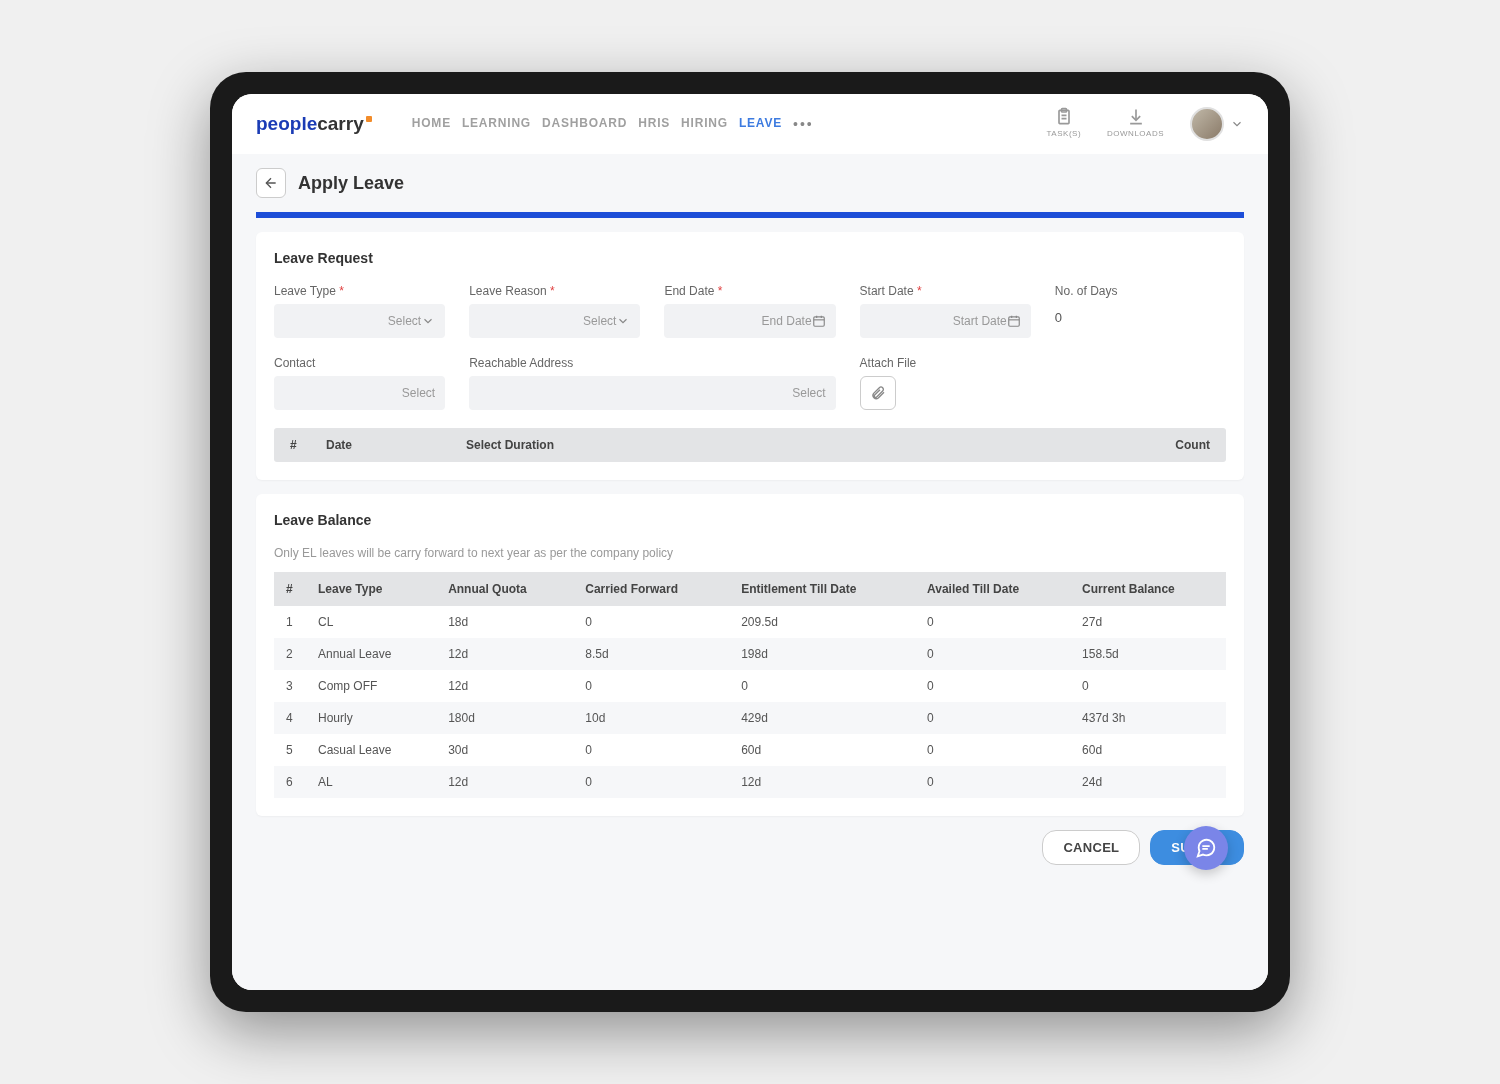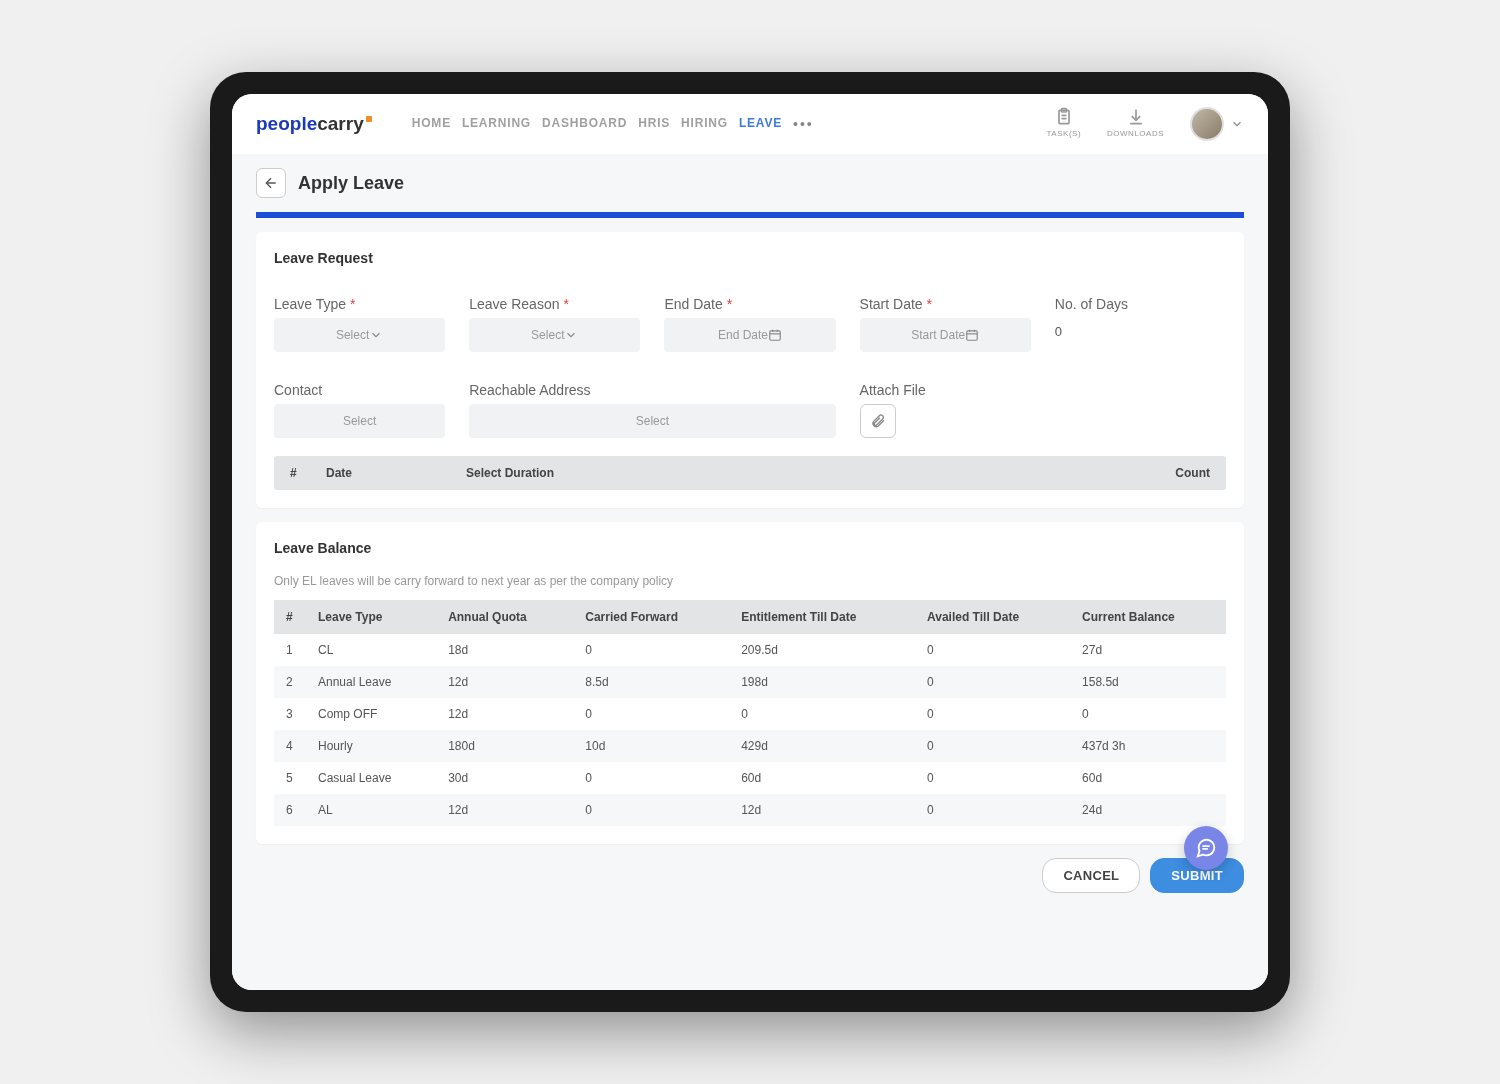--- a/index.html
+++ b/index.html
@@ -54,23 +54,23 @@
 .content { padding: 0 24px 20px 24px; height: calc(100% - 60px); overflow: auto; background: #f6f7f9;}
 .page-header { display: flex; align-items: center; gap: 12px; padding: 14px 0; border-bottom: 6px solid #1d4ed8; background:#f6f7f9; }
 .back-btn { width: 30px; height: 30px; border: 1px solid #ccc; border-radius: 6px; display: flex; align-items: center; justify-content: center; color: #555; cursor: pointer; background:#fff;}
 .page-title { font-size: 18px; font-weight: 700; color: #333; }
 
 .card { background: #fff; border-radius: 6px; padding: 18px; margin-top: 14px; box-shadow: 0 1px 2px rgba(0,0,0,0.04); }
 .card-title { font-size: 14px; font-weight: 700; color: #333; margin-bottom: 18px; }
 
 .form-grid { display: grid; grid-template-columns: repeat(5, 1fr); gap: 18px 24px; }
 .form-field { display: flex; flex-direction: column; gap: 6px; }
-.form-label { font-size: 14px; color: #666; margin-top: 12px; }
+.form-label { font-size: 12px; color: #666; }
 .req { color: #e04040; }
-.input-box { height: 34px; background: #f1f2f4; border: none; border-radius: 4px; padding: 0 10px; font-size: 12px; color: #333; display: flex; align-items: center; justify-content: center; }
+.input-box { height: 34px; background: #f1f2f4; border: none; border-radius: 4px; padding: 0 10px; font-size: 12px; color: #333; display: flex; align-items: center; justify-content: flex-end; }
 .input-box.plain { background: #f1f2f4; }
 .input-box .placeholder { color: #999; }
 .input-box .chev { color: #888; }
 .attach-btn { width: 36px; height: 34px; border: 1px solid #ccc; border-radius: 6px; display: flex; align-items: center; justify-content: center; color: #888; cursor: pointer; background:#fff;}
 .no-days-val { font-size: 13px; color: #555; padding-top: 6px;}
 
 .span2 { grid-column: span 2; }
 
 .dur-header { background: #e3e4e6; display: flex; padding: 10px 16px; margin-top: 18px; font-size: 12px; font-weight: 700; color: #444; border-radius: 3px;}
 .dur-col-num { width: 36px; }

